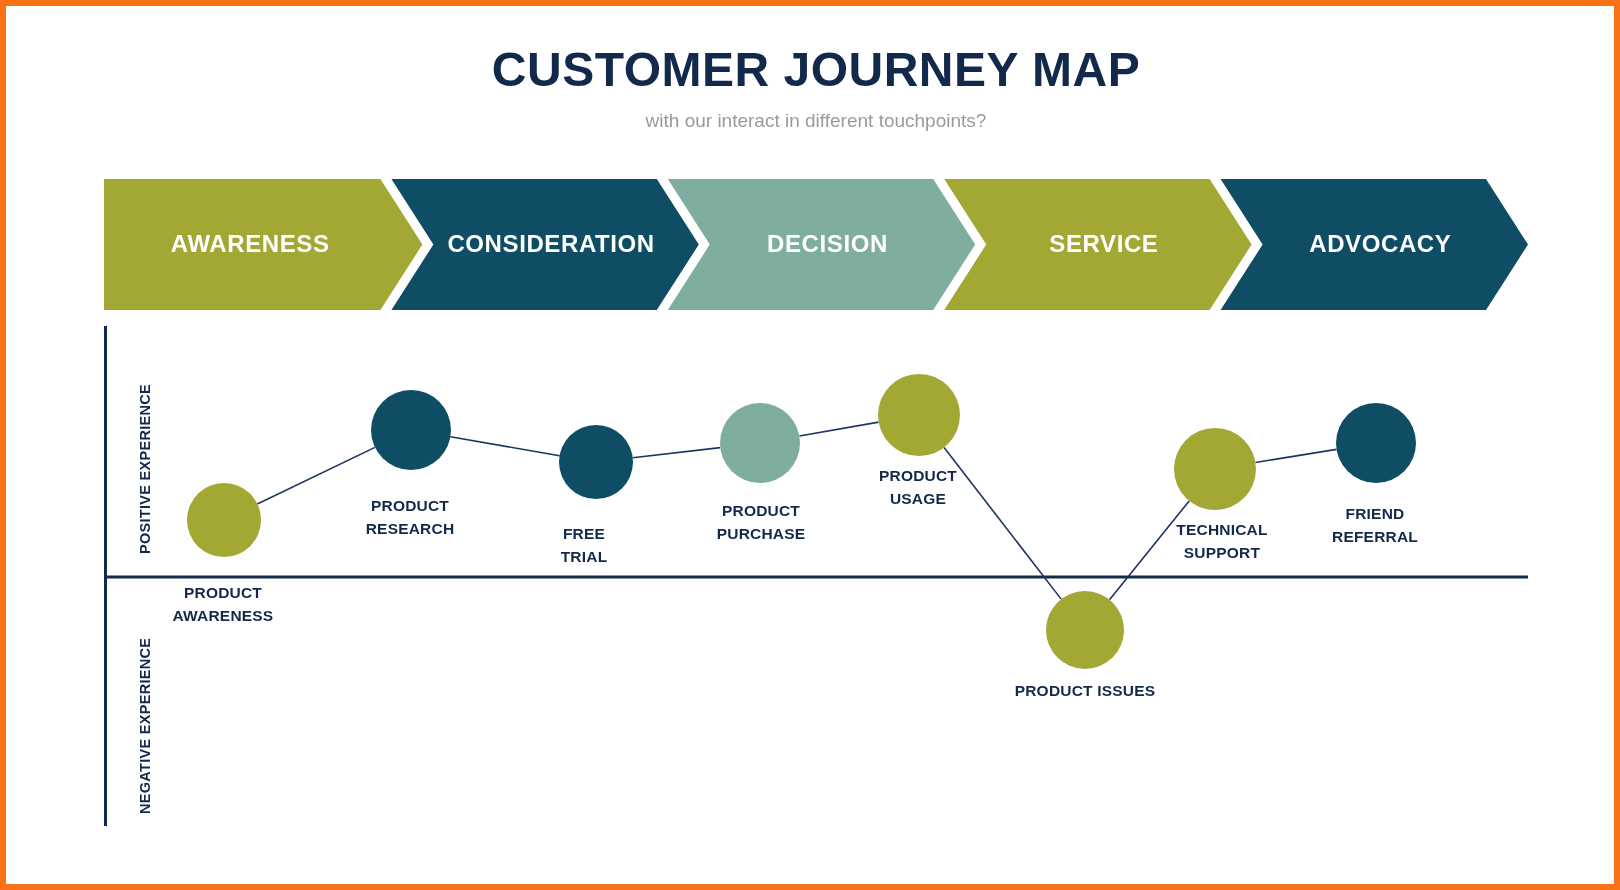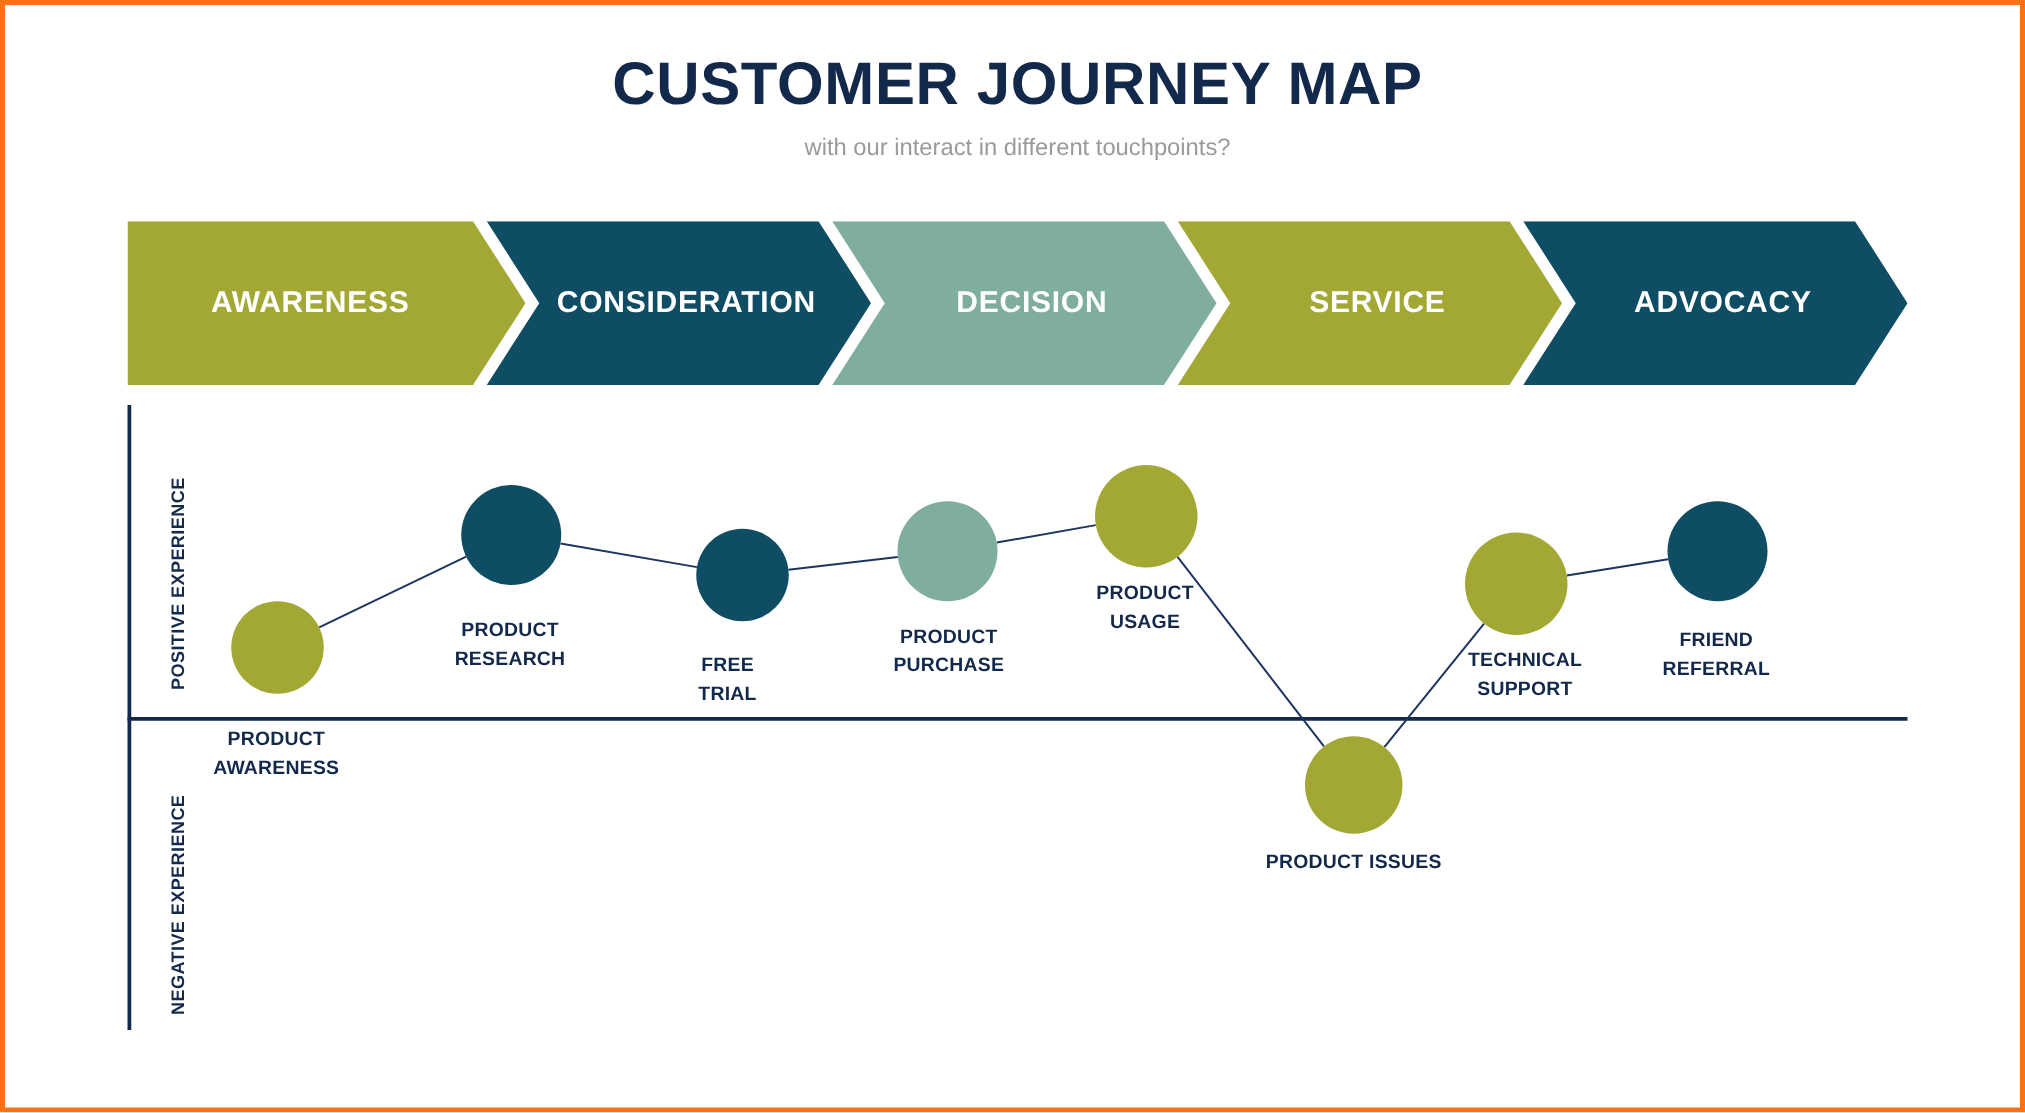--- a/index.html
+++ b/index.html
@@ -11,21 +11,21 @@
   body {
     font-family: "Liberation Sans", sans-serif;
   }
   #canvas {
     position: relative;
     width: 1620px;
     height: 890px;
     background: #ffffff;
     overflow: hidden;
     box-sizing: border-box;
-    border: 4px solid #f97316;
+    border: 6px solid #f97316;
   }
 
   
   #header {
     position: absolute;
     left: 0;
     top: 38px;
     width: 1620px;
     text-align: center;
   }

